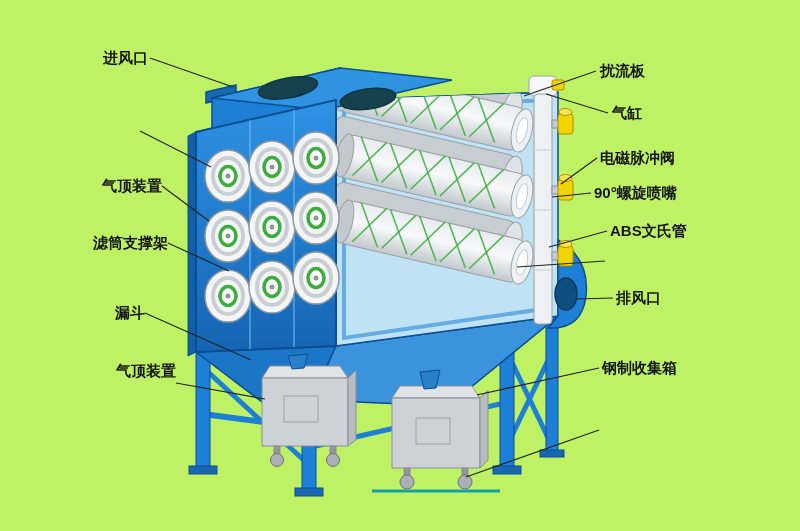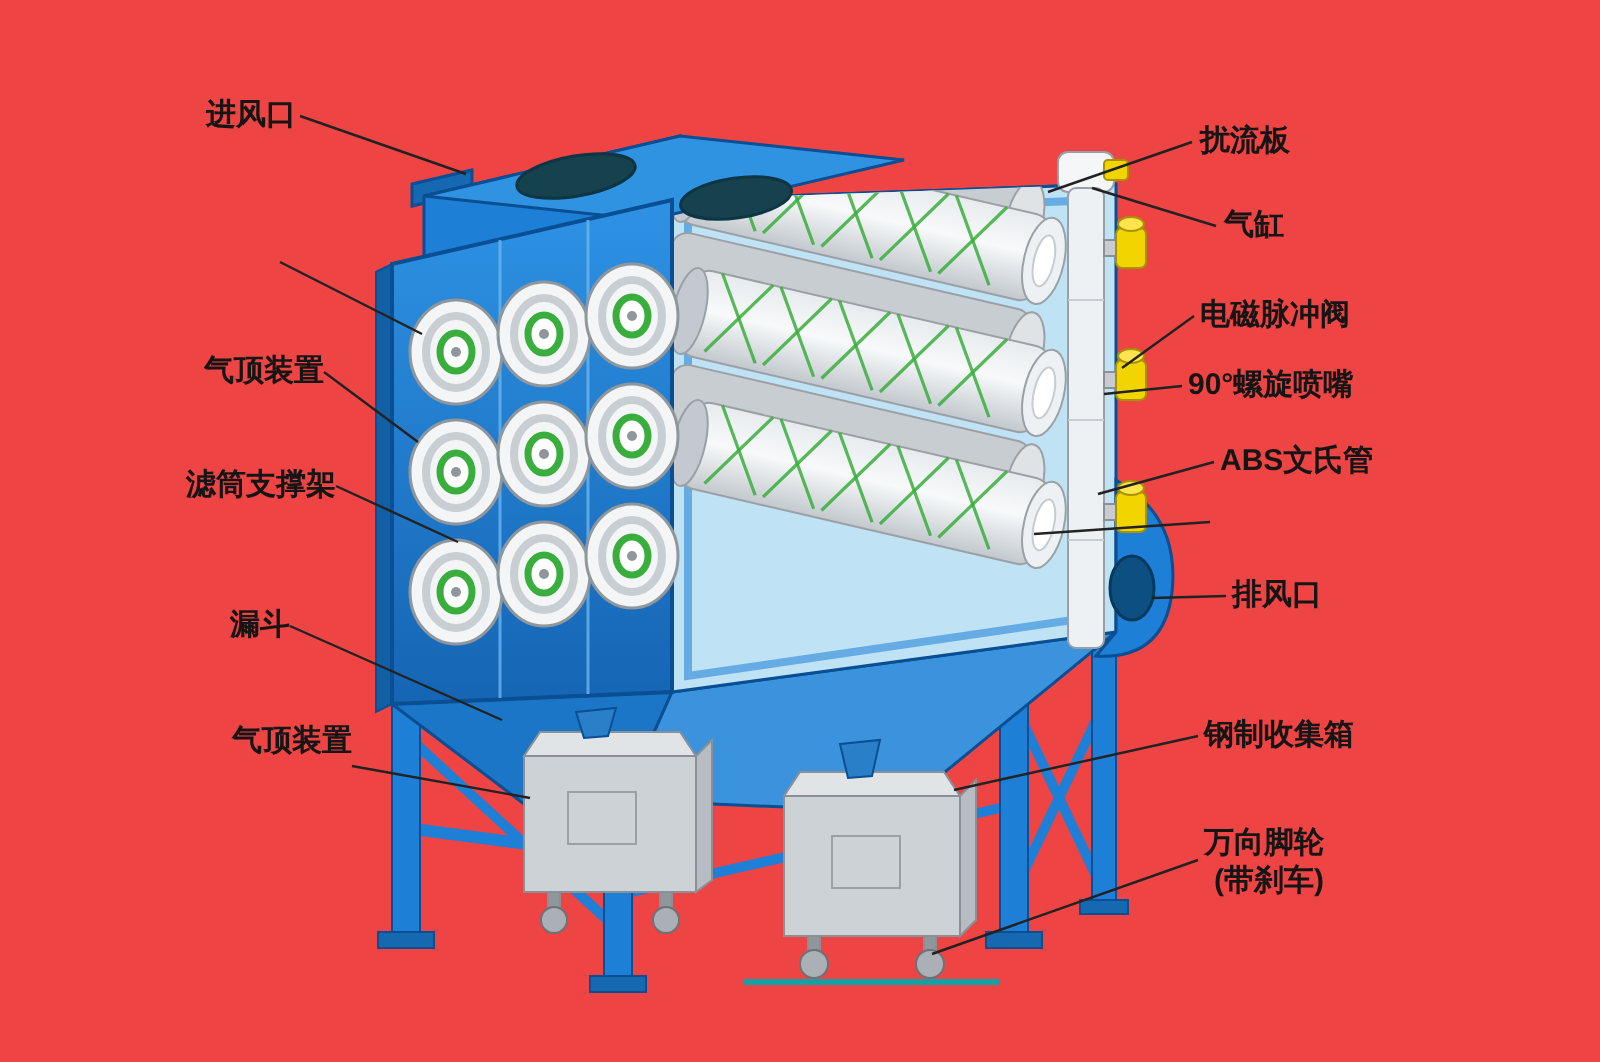--- a/index.html
+++ b/index.html
@@ -1,17 +1,17 @@
 <!DOCTYPE html>
 <html><head>
 <meta charset="utf-8">
 <style>
   html,body{margin:0;padding:0;background:#fff;}
   .stage{
-    position:relative;width:800px;height:531px;background:#ef4444;
+    position:relative;width:800px;height:531px;background:#bef264;
     font-family:"Liberation Sans","DejaVu Sans",sans-serif;overflow:hidden;
   }
   svg.art{position:absolute;left:0;top:0;}
   .label{
     position:absolute;font-size:15px;font-weight:600;color:#151515;
     line-height:19px;white-space:nowrap;
   }
   .lbl-l{width:130px;text-align:right;}
   .lbl-r{text-align:right;}
 </style>
@@ -254,18 +254,14 @@
   <div class="label lbl-l" style="left:15px;top:303px">漏斗</div>
   <div class="label lbl-l" style="left:46px;top:361px">气顶装置</div>
 
   <div class="label lbl-r" style="left:600px;top:61px">扰流板</div>
   <div class="label lbl-r" style="left:612px;top:103px">气缸</div>
   <div class="label lbl-r" style="left:600px;top:148px">电磁脉冲阀</div>
   <div class="label lbl-r" style="left:594px;top:183px">90°螺旋喷嘴</div>
   <div class="label lbl-r" style="left:610px;top:221px">ABS文氏管</div>
   <div class="label lbl-r" style="left:616px;top:288px">排风口</div>
   <div class="label lbl-r" style="left:602px;top:358px">钢制收集箱</div>
-  <div class="label lbl-r" style="left:602px;top:412px">
-    <div>万向脚轮</div>
-    <div>(带刹车)</div>
-  </div>
 
 </div>
 
 </body></html>

